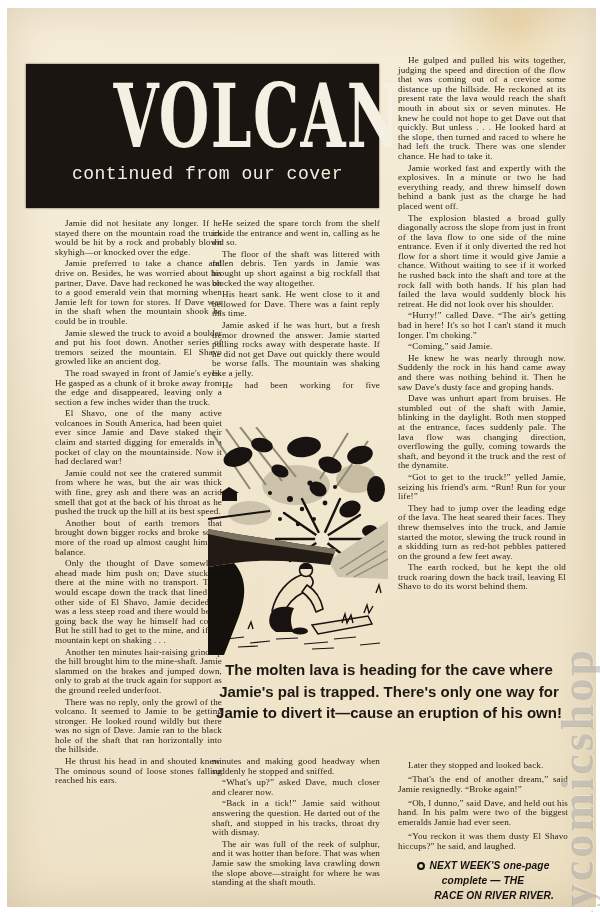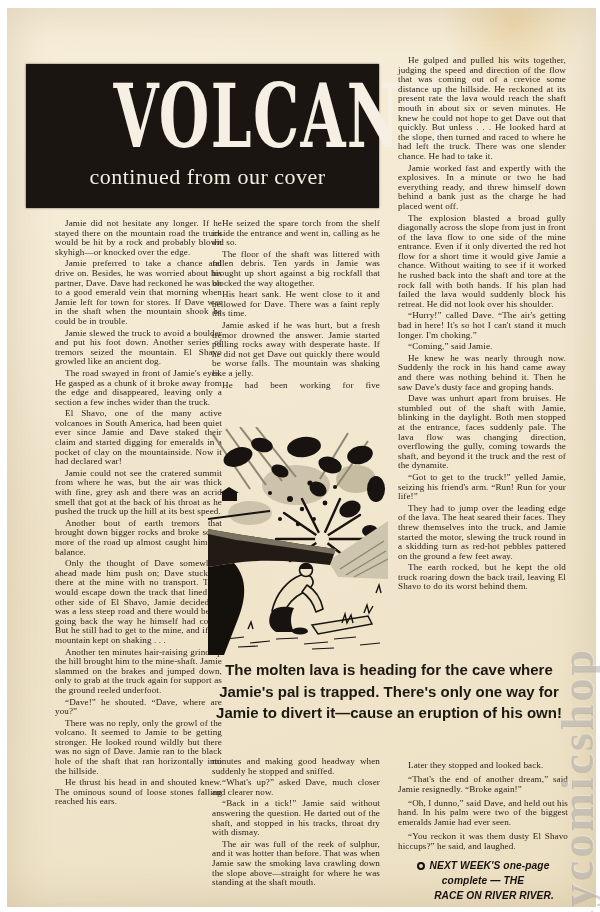--- a/index.html
+++ b/index.html
@@ -20,21 +20,21 @@
     background:#1a1511; color:#f5f0e3; text-align:center;
     box-shadow: 0 0 2px rgba(0,0,0,0.6);
   }
   .title {
     display:inline-block; margin-top:8px;
     font-family:"DejaVu Serif", serif; font-weight:bold;
     font-size:88px; line-height:1.02; letter-spacing:2px;
     transform:scaleX(0.66); transform-origin:center top; white-space:nowrap;
   }
   .subtitle {
-    font-family:Liberation Serif, serif; font-size:22px;
+    font-family:Liberation Mono, monospace; font-size:18px;
     letter-spacing:0.5px; margin-top:2px; color:#f3eee0;padding-left:10px;
   }
   .col {
     position:absolute; width:167px; font-size:9.1px; line-height:9.6px;
     text-align:justify; color:#2a221a; letter-spacing:0.1px;
   }
   .col p { margin:0 0 2px 0; text-indent:10px; }
   .col p.noindent { text-indent:0; }
   .col p.spread { text-align-last:justify; }
   #col1 { left:35px; top:219px;margin-left:20px; }
@@ -81,21 +81,20 @@
   <div class="col" id="col1">
     <p>Jamie did not hesitate any longer. If he stayed there on the mountain road the truck would be hit by a rock and probably blown skyhigh—or knocked over the edge.</p>
     <p>Jamie preferred to take a chance and drive on. Besides, he was worried about his partner, Dave. Dave had reckoned he was on to a good emerald vein that morning when Jamie left for town for stores. If Dave was in the shaft when the mountain shook he could be in trouble.</p>
     <p>Jamie slewed the truck to avoid a boulder and put his foot down. Another series of tremors seized the mountain. El Shavo growled like an ancient dog.</p>
     <p>The road swayed in front of Jamie's eyes. He gasped as a chunk of it broke away from the edge and disappeared, leaving only a section a few inches wider than the truck.</p>
     <p>El Shavo, one of the many active volcanoes in South America, had been quiet ever since Jamie and Dave staked their claim and started digging for emeralds in a pocket of clay on the mountainside. Now it had declared war!</p>
     <p>Jamie could not see the cratered summit from where he was, but the air was thick with fine, grey ash and there was an acrid smell that got at the back of his throat as he pushed the truck up the hill at its best speed.</p>
     <p>Another bout of earth tremors that brought down bigger rocks and broke some more of the road up almost caught him off balance.</p>
     <p>Only the thought of Dave somewhere ahead made him push on; Dave stuck up there at the mine with no transport. They would escape down the track that lined the other side of El Shavo, Jamie decided. It was a less steep road and there would be no going back the way he himself had come. But he still had to get to the mine, and if the mountain kept on shaking . . .</p>
     <p>Another ten minutes hair-raising grind up the hill brought him to the mine-shaft. Jamie slammed on the brakes and jumped down, only to grab at the truck again for support as the ground reeled underfoot.</p>
-    <p>“Dave!” he shouted. “Dave, where are you?”</p>
     <p>There was no reply, only the growl of the volcano. It seemed to Jamie to be getting stronger. He looked round wildly but there was no sign of Dave. Jamie ran to the black hole of the shaft that ran horizontally into the hillside.</p>
     <p>He thrust his head in and shouted knew. The ominous sound of loose stones falling reached his ears.</p>
   </div>
 
   <div class="col" id="col2top">
     <p>He seized the spare torch from the shelf inside the entrance and went in, calling as he did so.</p>
     <p>The floor of the shaft was littered with fallen debris. Ten yards in Jamie was brought up short against a big rockfall that blocked the way altogether.</p>
     <p>His heart sank. He went close to it and bellowed for Dave. There was a faint reply this time.</p>
     <p>Jamie asked if he was hurt, but a fresh tremor drowned the answer. Jamie started pulling rocks away with desperate haste. If he did not get Dave out quickly there would be worse falls. The mountain was shaking like a jelly.</p>
     <p class="spread">He had been working for five</p>

